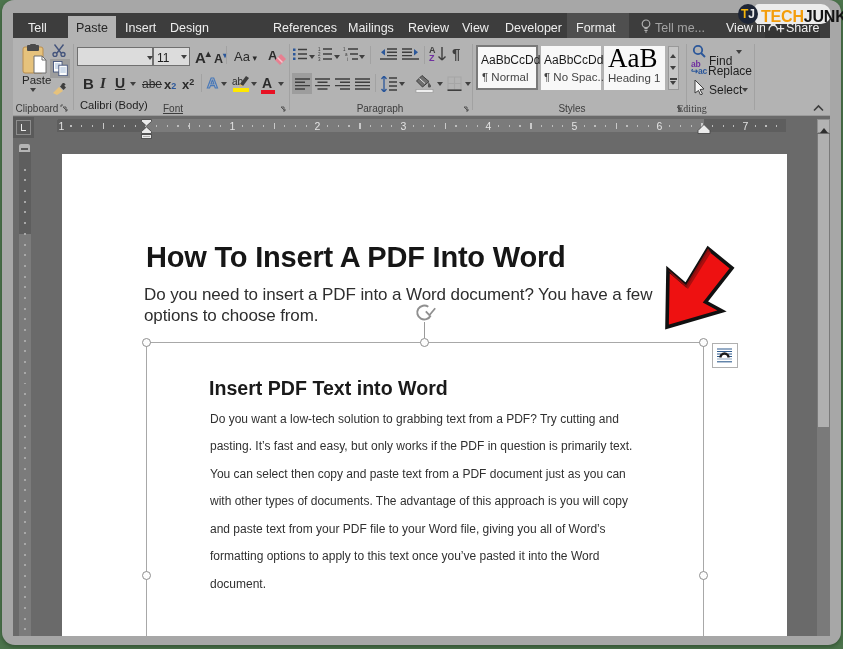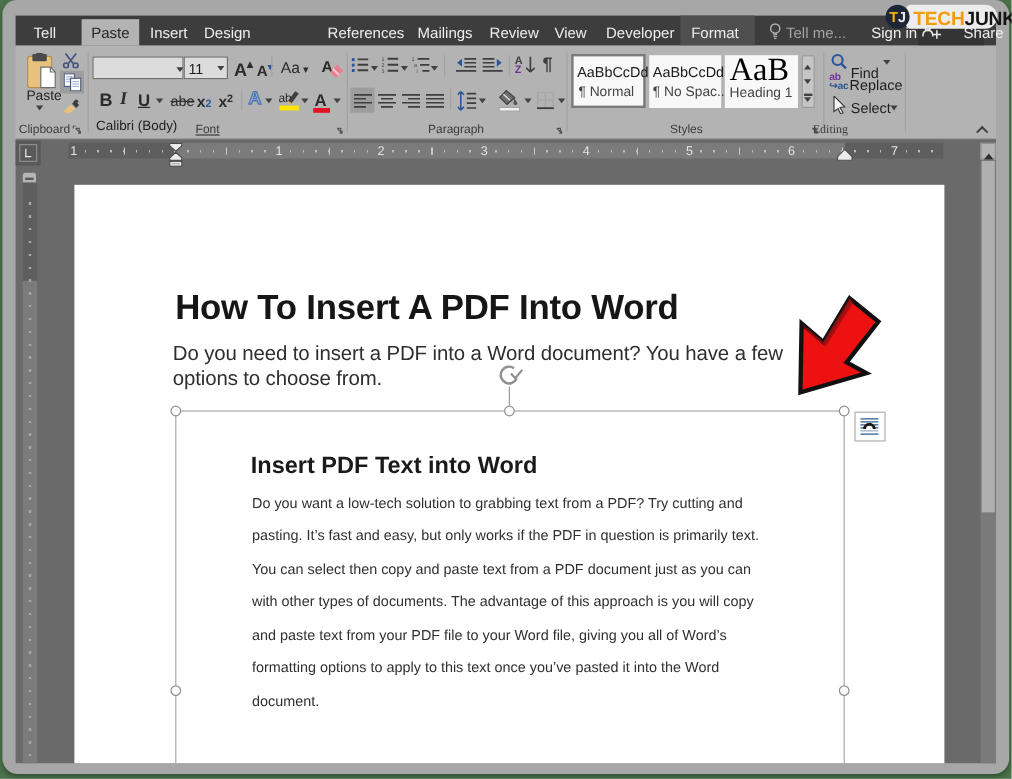--- a/index.html
+++ b/index.html
@@ -36,30 +36,30 @@
 <div class="tab" style="left:462px;top:21px;">View</div>
 <div class="tab" style="left:505px;top:21px;">Developer</div>
 <div class="tab" style="left:576px;top:21px;">Format</div>
 <svg class="abs" style="left:640px;top:19px;" width="12" height="15" viewBox="0 0 12 15">
     <g stroke="#b0b0b0" fill="none" stroke-width="1.2">
       <circle cx="6" cy="4.8" r="3.8"></circle>
       <path d="M4.4 9.5 h3.2 M4.4 11.3 h3.2 M5 13 h2"></path>
     </g>
   </svg>
 <div class="tab" style="left:655px;top:21px;color:#a3a3a3;">Tell me...</div>
-<div class="tab" style="left:726px;top:21px;">Sign in</div>
+<div class="tab" style="left:726px;top:21px;">View in</div>
 <div class="abs" style="left:765px;top:16px;width:55px;height:22px;background:#343434;"></div>
 <svg class="abs" style="left:768px;top:19px;" width="17" height="15" viewBox="0 0 17 15">
     <g stroke="#e8e8e8" fill="none" stroke-width="1.3">
       <circle cx="5.2" cy="3.6" r="2.4"></circle>
       <path d="M1 11.5 c0-3.4 1.8-5.2 4.2-5.2 2.4 0 4.2 1.8 4.2 5.2"></path>
       <path d="M12.7 6.2 v7 M9.2 9.7 h7"></path>
     </g>
   </svg>
-<div class="tab" style="left:786px;top:21px;margin-left:17px;">Share</div>
+<div class="tab" style="left:786px;top:21px;">Share</div>
 <div class="ribbon"></div>
 <div class="abs" style="left:13px;top:115px;width:817px;height:1px;background:#9b9b9b;"></div>
 
 <div class="gsep" style="left:73px;"></div>
 <div class="gsep" style="left:289px;"></div>
 <div class="gsep" style="left:472px;"></div>
 <div class="gsep" style="left:686px;"></div>
 <div class="gsep" style="left:754px;"></div>
 
 <svg class="abs" style="left:22px;top:44px;" width="28" height="31" viewBox="0 0 28 31">

